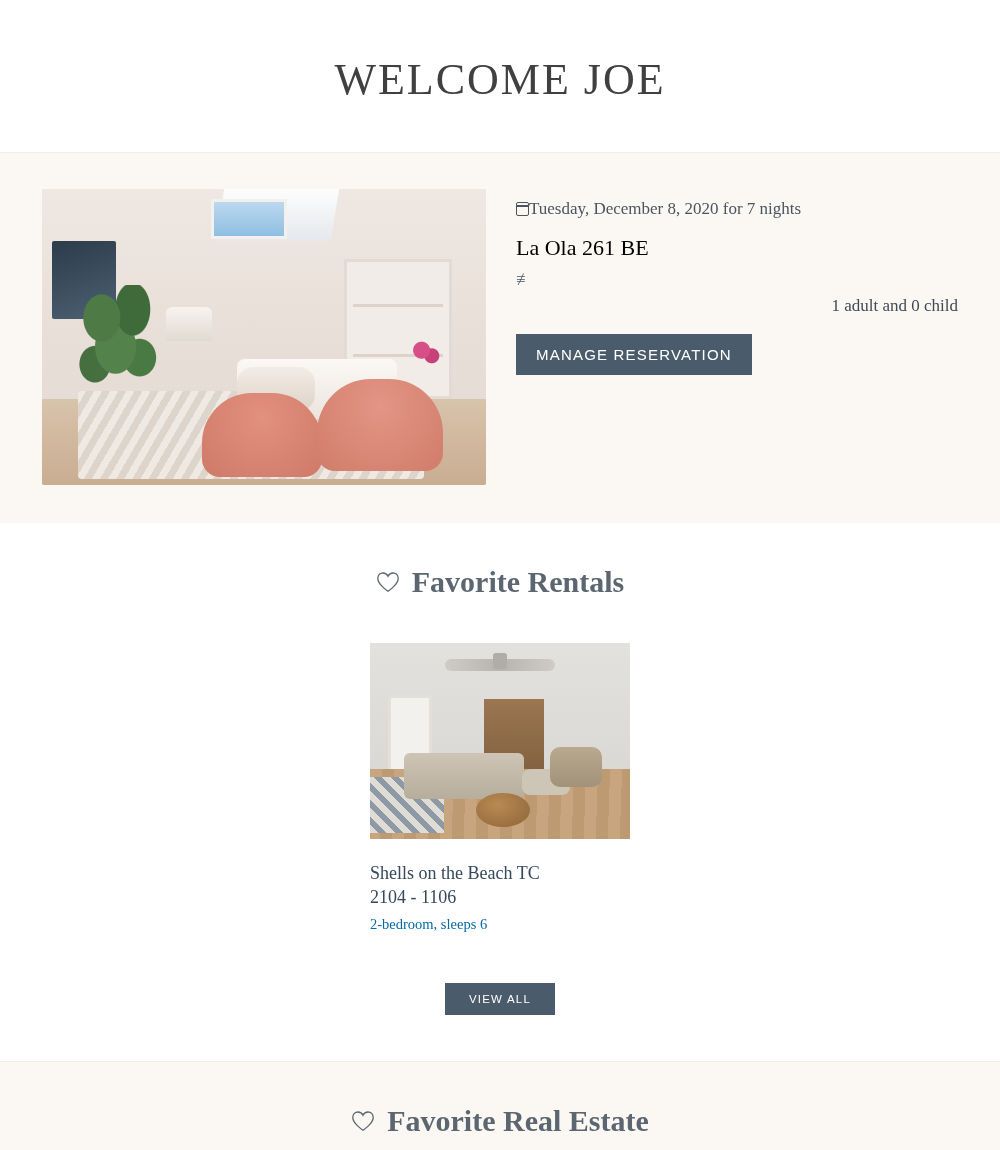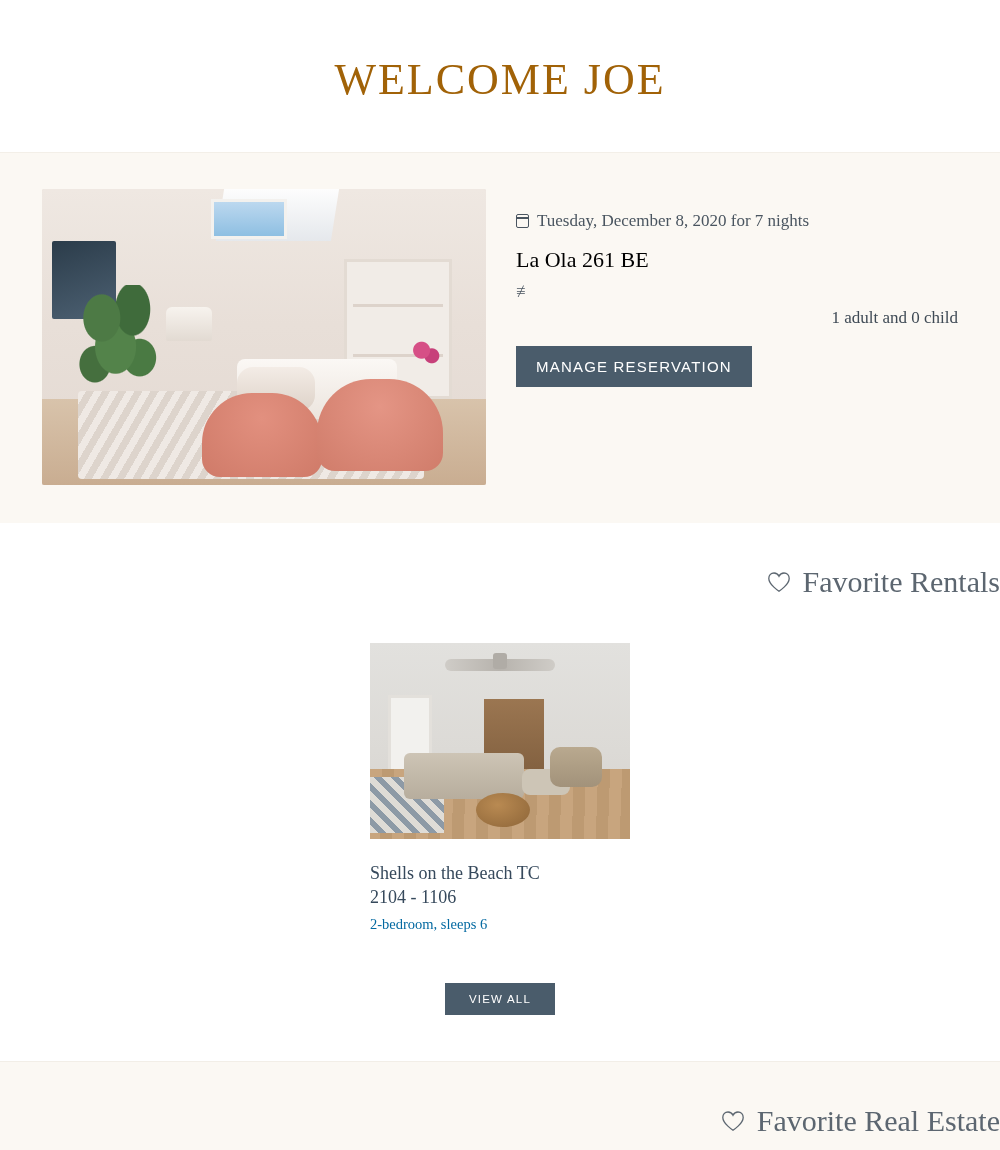--- a/index.html
+++ b/index.html
@@ -26,21 +26,21 @@
     height: 152px;
     background: #ffffff;
     display: flex;
     align-items: center;
     justify-content: center;
   }
   .welcome-title {
     font-family: "Liberation Serif", serif;
     font-size: 44px;
     letter-spacing: 2px;
-    color: #a16207;
+    color: #404040;
     font-weight: 400;
     text-align: center;
     margin: 0;
     padding-top: 6px;
   }
 
   
   .reservation-band {
     background: #fbf8f3;
     padding: 36px 0 38px 0;
@@ -153,24 +153,23 @@
                 radial-gradient(circle at 70% 60%, #c7407a 0 7px, transparent 8px);
   }
 
   .res-details {
     padding-top: 10px;
     flex: 1 1 auto;
   }
   .res-date {
     font-size: 17px;
     color: #4a5560;
-    margin: 12px 0 16px 0;
+    margin: 0 0 16px 0;
     display: flex;
     align-items: center;
-    gap: 8px;
     font-family: "Liberation Serif", serif;
   }
   .cal-icon {
     display: inline-block;
     width: 13px; height: 14px;
     border: 1.5px solid #4a5560;
     border-radius: 2px;
     position: relative;
     flex: 0 0 13px;
   }
@@ -212,25 +211,25 @@
 
   
   .fav-rentals {
     background: #ffffff;
     padding: 42px 0 46px 0;
     text-align: center;
   }
   .section-title {
     font-size: 30px;
     color: #5c6670;
-    font-weight: 400;
+    font-weight: 700;
     margin: 0 0 44px 0;
     display: flex;
     align-items: center;
-    justify-content: flex-end;
+    justify-content: center;
     gap: 12px;
   }
   .heart {
     display: inline-block;
     width: 24px; height: 22px;
     position: relative;
     flex: 0 0 24px;
   }
   .heart svg { display: block; }
 

